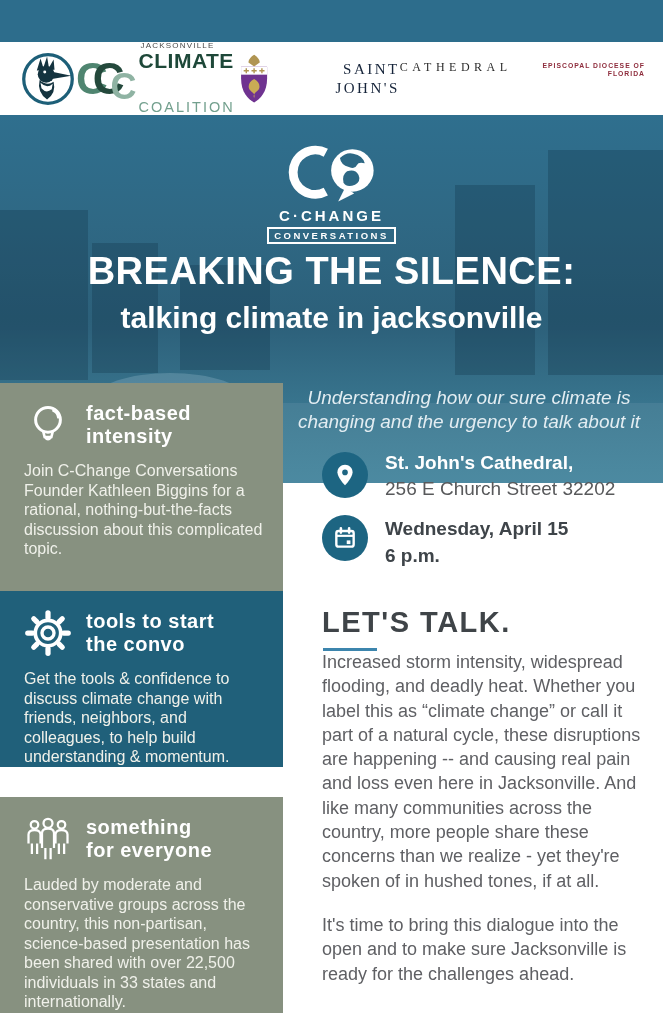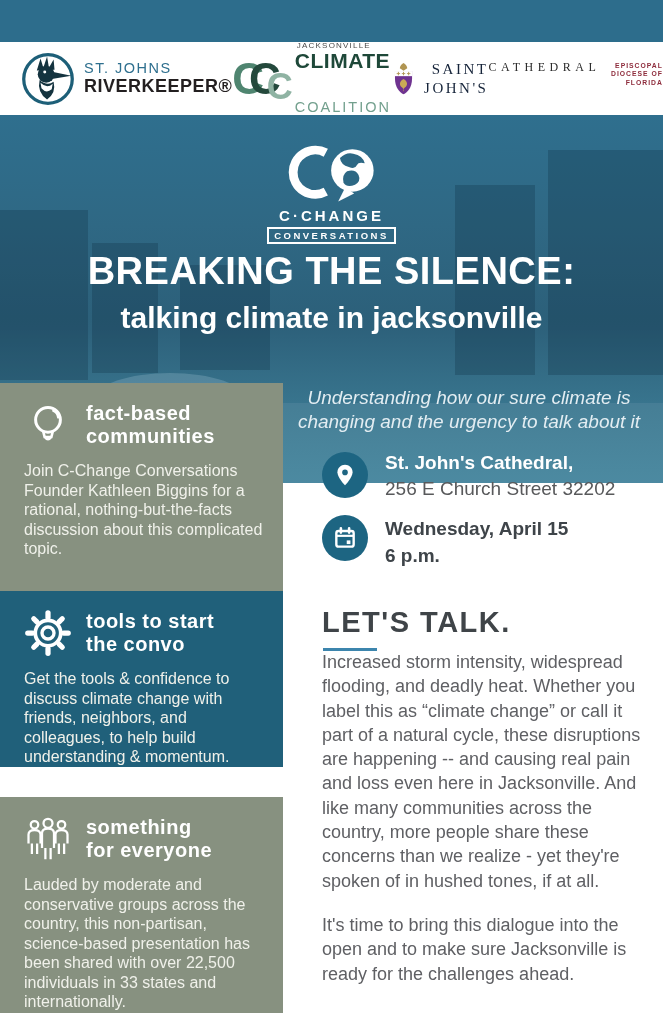--- a/index.html
+++ b/index.html
@@ -90,24 +90,20 @@
     <div class="logo">
       <svg width="56" height="56" viewBox="0 0 60 60">
         <circle cx="30" cy="30" r="26" fill="#ffffff" stroke="#1d5f78" stroke-width="3.5"></circle>
         <path d="M18 21 L22 8 L25 18 L29 6 L31 18 L36 9 L37 20 Z" fill="#14333f"></path>
         <circle cx="28" cy="25" r="9" fill="#14333f"></circle>
         <path d="M33 22 L55 26.5 L34 30 Z" fill="#14333f"></path>
         <circle cx="26.5" cy="22.5" r="1.6" fill="#ffffff"></circle>
         <path d="M21 31 q-3 13 8 21 q10 -7 7 -19 q-7 5 -15 -2 z" fill="#14333f"></path>
         <path d="M22 34 q7 7 13 1 l-1 6 q-6 5 -11 -1 z" fill="#ffffff"></path>
       </svg>
-      <div class="rk-text">
-        <div class="rk1">ST. JOHNS</div>
-        <div class="rk2">RIVERKEEPER®</div>
-      </div>
     </div>
 
     <div class="logo">
       <div class="ccc">
         <span class="c1">C</span>
         <span class="c2">C</span>
         <span class="c3">C</span>
       </div>
       <div class="cc-text">
         <div class="ccs">JACKSONVILLE</div>
@@ -162,21 +158,21 @@
     <div class="sb-head">
       <svg class="sb-icon" viewBox="0 0 64 64">
         <g fill="none" stroke="#ffffff">
           <circle cx="32" cy="25" r="16.5" stroke-width="4"></circle>
           <path d="M39 13 a11 11 0 0 1 6.5 9" stroke-width="3" stroke-linecap="round"></path>
           <path d="M25.5 40 L27.5 48 H36.5 L38.5 40" stroke-width="3.5"></path>
           <path d="M28 48 q4 6 8 0" stroke-width="3.5"></path>
         </g>
       </svg>
       <div class="sb-title">fact-based
-communities</div>
+intensity</div>
     </div>
     <div class="sb-body">Join C-Change Conversations Founder Kathleen Biggins for a rational, nothing-but-the-facts discussion about this complicated topic.</div>
   </div>
 
   <div class="sb sb-b">
     <div class="sb-head">
       <svg class="sb-icon" viewBox="0 0 64 64">
         <g fill="none" stroke="#ffffff">
           <circle cx="32" cy="32" r="17" stroke-width="5"></circle>
           <circle cx="32" cy="32" r="8" stroke-width="4.5"></circle>

